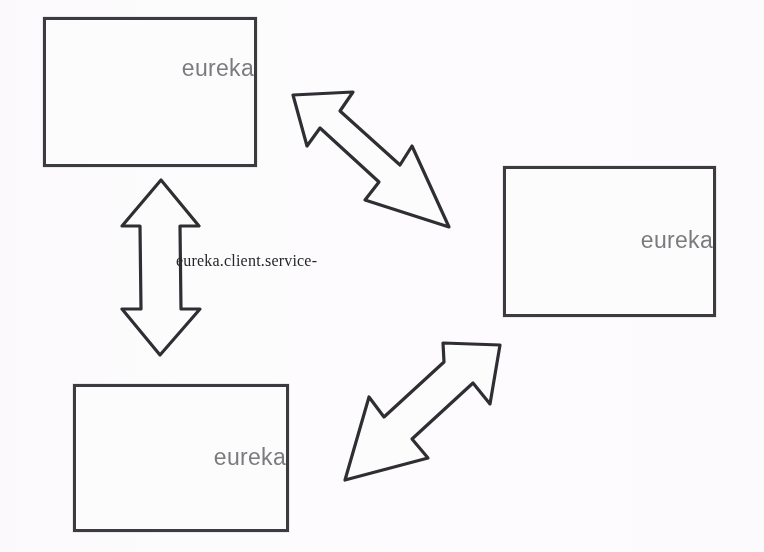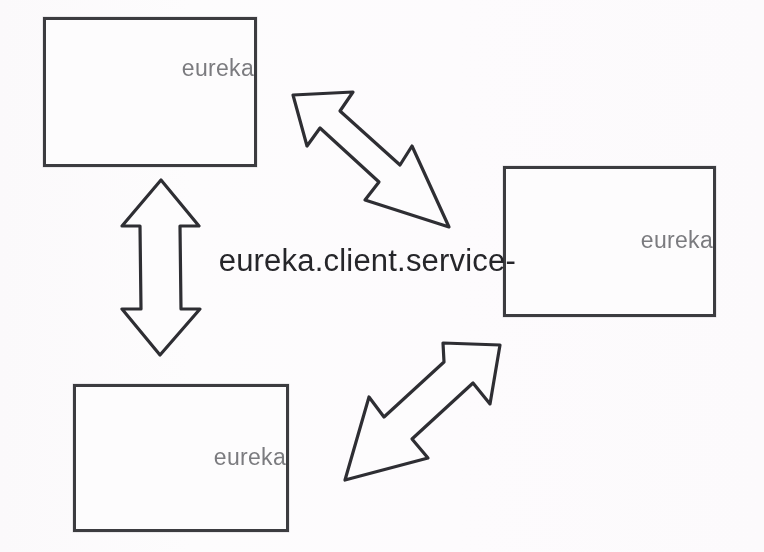--- a/index.html
+++ b/index.html
@@ -65,23 +65,23 @@
     stroke: #2e2e33;
     stroke-width: 3.2;
     stroke-linejoin: round;
     stroke-linecap: round;
   }
   #edge-label {
     position: absolute;
     left: 176px;
     top: 246px;
     width: 340px;
-    text-align: right;
-    font-family: Liberation Sans, sans-serif;
-    font-size: 31px;
+    text-align: left;
+    font-family: Liberation Serif, serif;
+    font-size: 16px;
     line-height: 30px;
     color: #26262a;
     letter-spacing: 0.2px;
     user-select: none;
   }
   #edge-label .line {
     display: block;
     white-space: pre;
   }
   #edge-label .line-2 { letter-spacing: 0.4px; }

